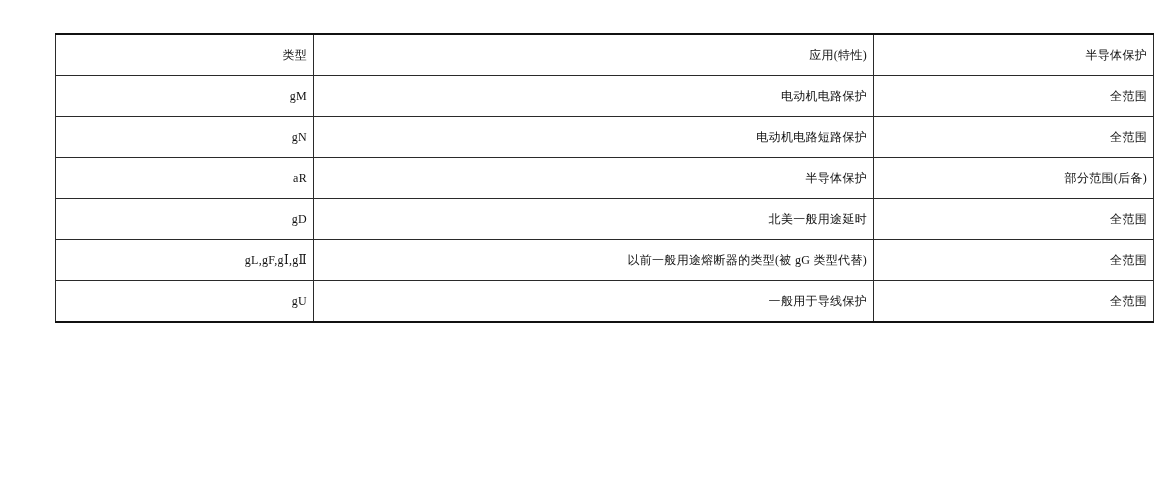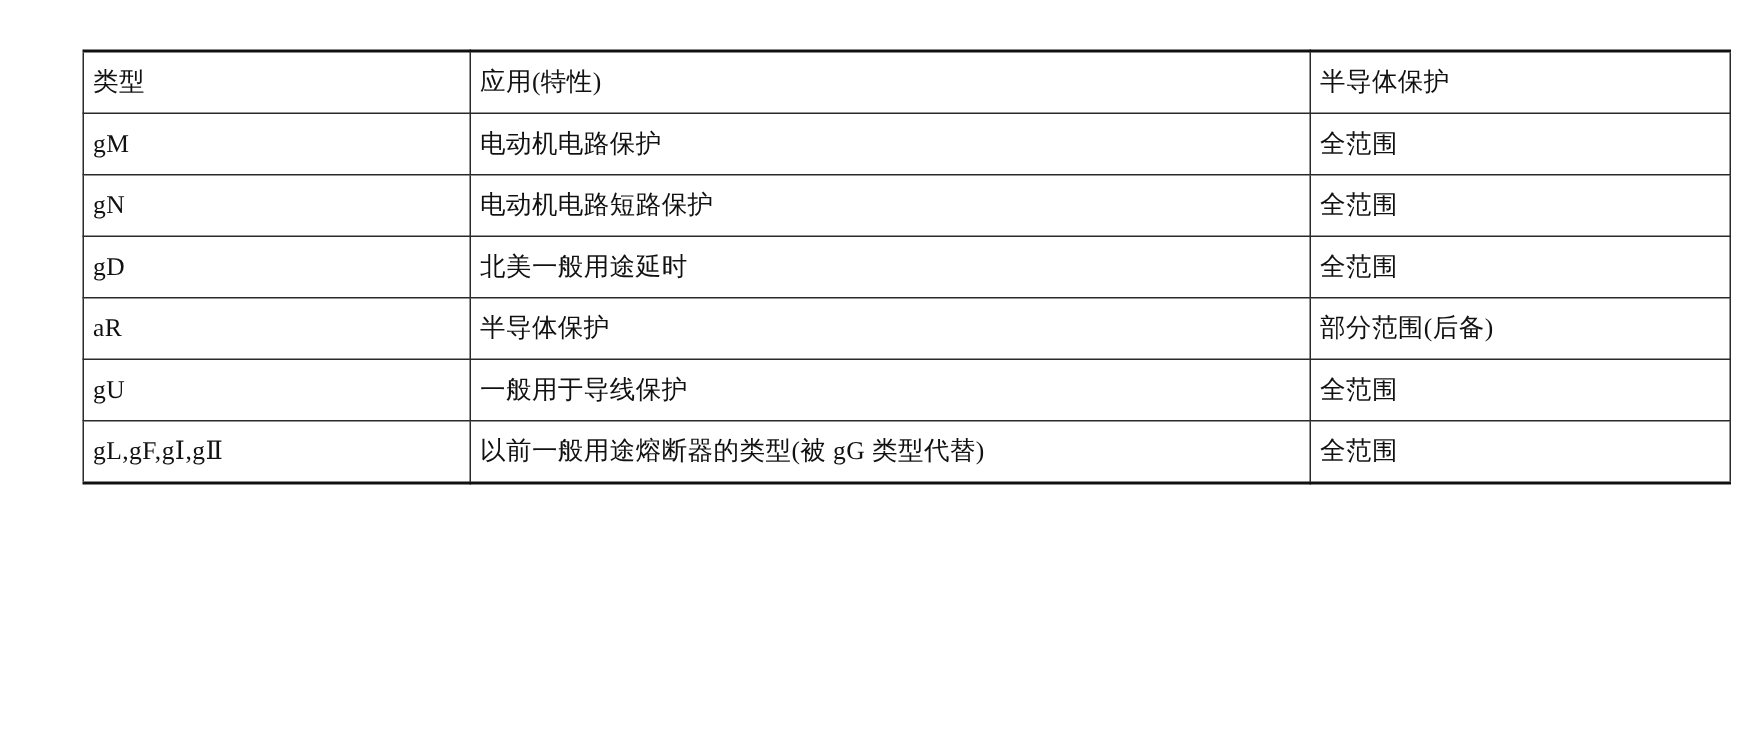--- a/index.html
+++ b/index.html
@@ -27,24 +27,24 @@
     width: 1059px;
   }
   table.fuse-table {
     border-collapse: collapse;
     width: 1059px;
     table-layout: fixed;
   }
   table.fuse-table td,
   table.fuse-table th {
     border: 1px solid #2a2a2a;
-    text-align: left;
+    text-align: right;
     vertical-align: middle;
     font-weight: normal;
-    font-size: 17px;
+    font-size: 12px;
     line-height: 1.2;
     height: 40px;
     padding: 0 6px;
     letter-spacing: 0.3px;
   }
   table.fuse-table {
     border-top: 2px solid #111111;
     border-bottom: 2px solid #111111;
   }
   table.fuse-table tr:first-child td {
@@ -104,62 +104,62 @@
           <td class="col-app">
             <span class="cell-text">电动机电路短路保护</span>
           </td>
           <td class="col-range">
             <span class="cell-text">全范围</span>
           </td>
         </tr>
 
         <tr>
           <td class="col-type">
+            <span class="cell-text">aR</span>
+          </td>
+          <td class="col-app">
+            <span class="cell-text">半导体保护</span>
+          </td>
+          <td class="col-range">
+            <span class="cell-text">部分范围(后备)</span>
+          </td>
+        </tr>
+
+        <tr>
+          <td class="col-type">
             <span class="cell-text">gD</span>
           </td>
           <td class="col-app">
             <span class="cell-text">北美一般用途延时</span>
           </td>
           <td class="col-range">
             <span class="cell-text">全范围</span>
           </td>
         </tr>
 
+
         <tr>
           <td class="col-type">
-            <span class="cell-text">aR</span>
+            <span class="cell-text">gL,gF,gⅠ,gⅡ</span>
           </td>
           <td class="col-app">
-            <span class="cell-text">半导体保护</span>
+            <span class="cell-text">以前一般用途熔断器的类型(被 gG 类型代替)</span>
           </td>
           <td class="col-range">
-            <span class="cell-text">部分范围(后备)</span>
+            <span class="cell-text">全范围</span>
           </td>
         </tr>
-
 
         <tr>
           <td class="col-type">
             <span class="cell-text">gU</span>
           </td>
           <td class="col-app">
             <span class="cell-text">一般用于导线保护</span>
           </td>
           <td class="col-range">
             <span class="cell-text">全范围</span>
           </td>
         </tr>
-
-        <tr>
-          <td class="col-type">
-            <span class="cell-text">gL,gF,gⅠ,gⅡ</span>
-          </td>
-          <td class="col-app">
-            <span class="cell-text">以前一般用途熔断器的类型(被 gG 类型代替)</span>
-          </td>
-          <td class="col-range">
-            <span class="cell-text">全范围</span>
-          </td>
-        </tr>
       </tbody>
     </table>
   </div>
 </div>
 
 </body></html>

